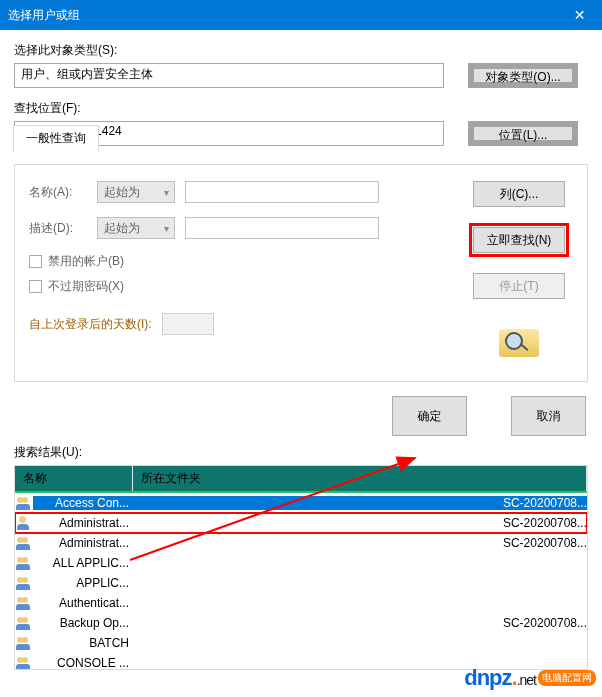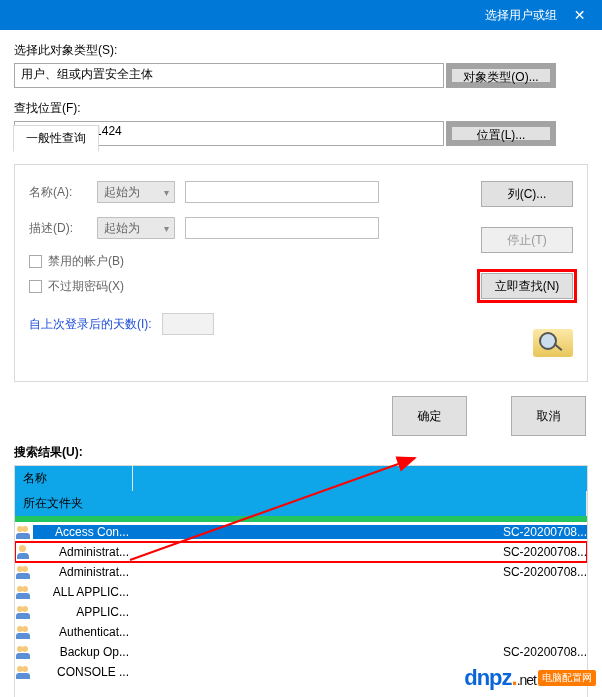--- a/index.html
+++ b/index.html
@@ -1,62 +1,62 @@
 <!DOCTYPE html>
 <html><head>
 <meta charset="utf-8">
 <style>
 * { box-sizing: border-box; margin: 0; padding: 0; font-family: "Microsoft YaHei", "Segoe UI", sans-serif; }
 body { width: 602px; height: 697px; background: #fff; font-size: 12px; position: relative; overflow: hidden; }
 
 .titlebar { height: 30px; background: #0078d7; color: #fff; display: flex; align-items: center; padding-left: 8px; font-size: 12px; }
-.titlebar .title { flex: 1; text-align: right; }
+.titlebar .title { flex: 1; }
 .titlebar .close { width: 45px; height: 30px; display: flex; align-items: center; justify-content: center; cursor: pointer; font-size: 14px; }
 
 .content { padding: 12px 14px 8px 14px; position: relative; }
 
 .row-label { margin-bottom: 4px; font-size: 12px; }
 .wide-input { width: 430px; height: 25px; border: 1px solid #a9a9a9; padding: 2px 6px; font-size: 12px; background: #fff; display: inline-block; vertical-align: top; }
 .side-btn { width: 110px; height: 25px; background: #e1e1e1; border: 6px solid #a3a3a3; font-size: 12px; cursor: pointer; }
 .side-btn:disabled { color: #888; }
-.input-row { display: flex; gap: 2px; margin-bottom: 12px; }
+.input-row { display: flex; gap: 24px; margin-bottom: 12px; }
 
 .tab-wrap { border: 1px solid #d9d9d9; position: relative; }
 .tab { border: 1px solid #d9d9d9; border-bottom: 1px solid #fff; background: #fff; padding: 4px 12px; font-size: 12px; margin-top: -20px; margin-left: -1px; }
 .tab-body { padding: 16px 14px 24px 14px; display: flex; }
 
 .query-left { flex: 1; }
-.query-right { width: 108px; display: flex; flex-direction: column; gap: 20px; align-items: flex-end; }
+.query-right { width: 108px; display: flex; flex-direction: column; gap: 20px; align-items: center; }
 
 .qrow { display: flex; align-items: center; margin-bottom: 14px; gap: 10px; }
 .qrow .lbl { width: 58px; color: #666; }
 .combo { width: 78px; height: 22px; border: 1px solid #c0c0c0; background: #e8e8e8; display: flex; align-items: center; padding: 0 6px; color: #666; font-size: 12px; position: relative; }
 .combo::after { content: "▾"; position: absolute; right: 5px; color: #888; font-size: 10px; }
 .tinput { width: 194px; height: 22px; border: 1px solid #c0c0c0; background: #fff; }
 
 .chk-row { display: flex; align-items: center; margin-bottom: 8px; gap: 6px; color: #666; }
 .chk { width: 13px; height: 13px; border: 1px solid #aaa; background: #fff; }
 
-.days-row { display: flex; align-items: center; gap: 10px; margin-top: 18px; color: #1d4ed8; }
+.days-row { display: flex; align-items: center; gap: 10px; margin-top: 18px; color: #a16207; }
 .days-input { width: 52px; height: 22px; border: 1px solid #d0d0d0; background: #f2f2f2; }
 
 .btn { width: 92px; height: 26px; background: #e1e1e1; border: 1px solid #adadad; font-size: 12px; cursor: pointer; }
 .btn.highlight { outline: 3px solid #ff0000; outline-offset: 1px; }
 .btn:disabled { color: #999; background: #efefef; }
 
 .magnify { width: 40px; height: 28px; background: linear-gradient(#fce9a8,#e8c65a); border-radius: 3px; position: relative; margin-top: 10px; }
 .magnify::before { content:""; position:absolute; width:14px; height:14px; border:2px solid #555; border-radius:50%; top:3px; left:6px; background:#cde;}
 .magnify::after { content:""; position:absolute; width:10px; height:2px; background:#555; transform:rotate(40deg); top:17px; left:20px;}
 
 .ok-row { display: flex; justify-content: flex-end; gap: 10px; margin: 14px 0 8px 0; padding-right: 2px; }
 .ok-row .btn { width: 75px; height: 40px; margin-left: 34px; }
 
-.results-label { margin-bottom: 4px; font-weight: bold; }
+.results-label { margin-bottom: 4px; }
 .results { border: 1px solid #d9d9d9; }
-.results-header { display: flex; background: #0ea5e9; border-bottom: 6px solid #22c55e; flex-direction: column; }
+.results-header { display: flex; background: #0f766e; border-bottom: 2px solid #22c55e; }
 .results-header .col { padding: 4px 8px; font-size: 12px; border-right: 1px solid #e5e5e5; }
 .col-name { width: 118px; }
 .col-folder { flex: 1; }
 .results-body { height: 176px; overflow: hidden; }
 .res-row { display: flex; align-items: center; height: 20px; font-size: 12px; text-align: right; }
 .res-row .icon { width: 18px; display:flex; align-items:center; justify-content:center; }
 .res-row .nm { width: 100px; overflow: hidden; text-overflow: ellipsis; white-space: nowrap; padding-right:4px;}
 .res-row .fd { flex: 1; overflow: hidden; text-overflow: ellipsis; white-space: nowrap; }
 .res-row.selected .nm, .res-row.selected .fd.selseg { background: #0078d7; color: #fff; }
 .res-row.selected { }
@@ -64,21 +64,21 @@
 
 .user-icon, .group-icon { width:16px; height:14px; position:relative; }
 .group-icon::before { content:""; position:absolute; width:6px; height:6px; background:#f5c97a; border-radius:50%; left:1px; top:1px; box-shadow: 5px 0 #f5c97a;}
 .group-icon::after { content:""; position:absolute; width:14px; height:6px; background:#5a8fd6; border-radius:3px 3px 0 0; bottom:0; left:0;}
 .user-icon::before { content:""; position:absolute; width:7px; height:7px; background:#f5c97a; border-radius:50%; left:3px; top:0;}
 .user-icon::after { content:""; position:absolute; width:12px; height:6px; background:#5a8fd6; border-radius:4px 4px 0 0; bottom:0; left:1px;}
 
 svg.arrow { position: absolute; pointer-events: none; z-index: 50; }
 
 .watermark { position:absolute; right:6px; bottom:6px; display:flex; align-items:center; gap:2px; z-index:60;}
-.wm-badge { background:#ff7a00; color:#fff; font-size:10px; padding:1px 4px; border-radius:2px;}
+.wm-badge { background:#ff7a00; color:#fff; font-size:10px; padding:1px 4px; border-radius:7px;}
 .wm-logo { font-family: Arial Black, sans-serif; font-weight:900; font-size:22px; color:#0a66d8; letter-spacing:-1px;}
 .wm-dot { color:#ff7a00; }
 .wm-net { color:#111; font-size:14px; font-weight:normal; }
 </style>
 </head>
 <body>
 
 <div class="titlebar">
   <span class="title">选择用户或组</span>
   <div class="close">✕</div>
@@ -121,22 +121,22 @@
             <div class="chk"></div>
             <span>不过期密码(X)</span>
           </div>
           <div class="days-row">
             <span>自上次登录后的天数(I):</span>
             <div class="days-input"></div>
           </div>
         </div>
         <div class="query-right">
           <button class="btn">列(C)...</button>
+          <button class="btn highlight">立即查找(N)</button>
           <button class="btn" disabled="">停止(T)</button>
-          <button class="btn highlight">立即查找(N)</button>
           <div class="magnify"></div>
         </div>
       </div>
     </div>
   </div>
 
   <div class="ok-row">
     <button class="btn">确定</button>
     <button class="btn">取消</button>
   </div>
@@ -194,20 +194,27 @@
           <div class="icon">
             <div class="group-icon"></div>
           </div>
           <div class="nm">Backup Op...</div>
           <div class="fd">SC-20200708...</div>
         </div>
         <div class="res-row">
           <div class="icon">
             <div class="group-icon"></div>
           </div>
+          <div class="nm">BATCH</div>
+          <div class="fd"></div>
+        </div>
+        <div class="res-row">
+          <div class="icon">
+            <div class="group-icon"></div>
+          </div>
           <div class="nm">CONSOLE ...</div>
           <div class="fd"></div>
         </div>
       </div>
   </div>
 
   <svg class="arrow" width="602" height="697" style="left:0; top:0;">
     <defs>
         <marker id="ah" markerWidth="10" markerHeight="8" refX="9" refY="4" orient="auto">
           <path d="M0,0 L10,4 L0,8 Z" fill="#ff0000"></path>

